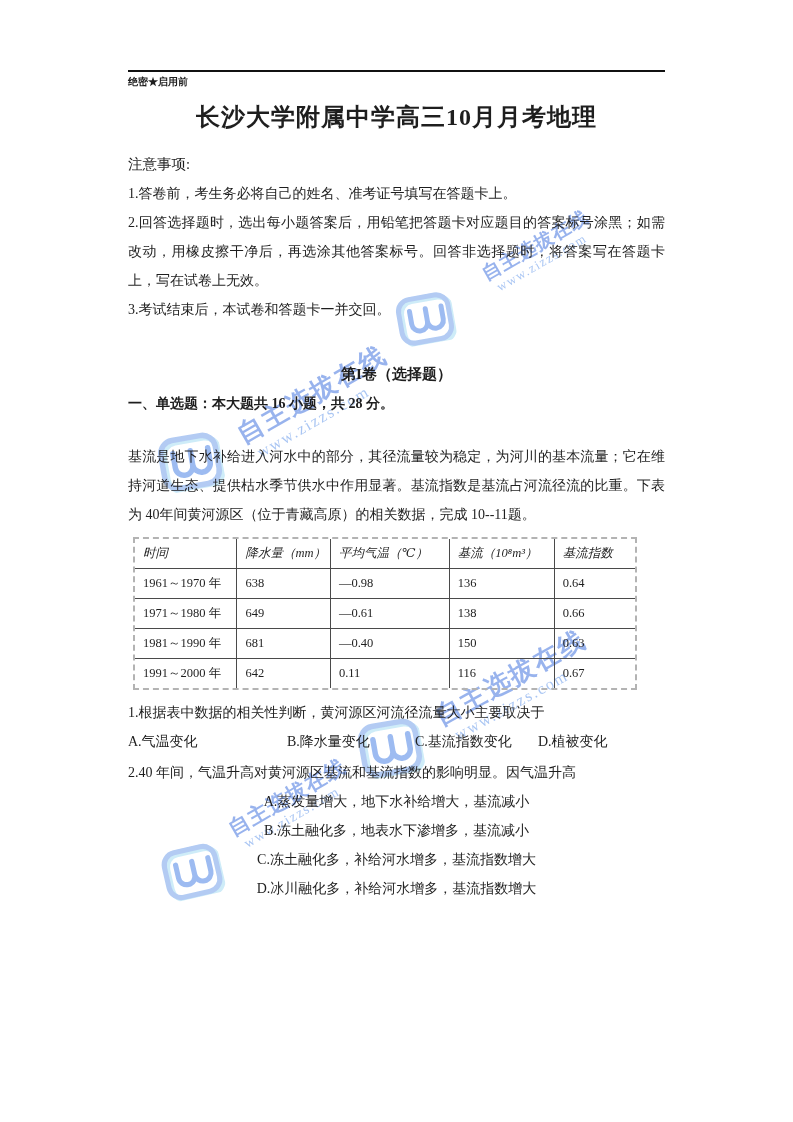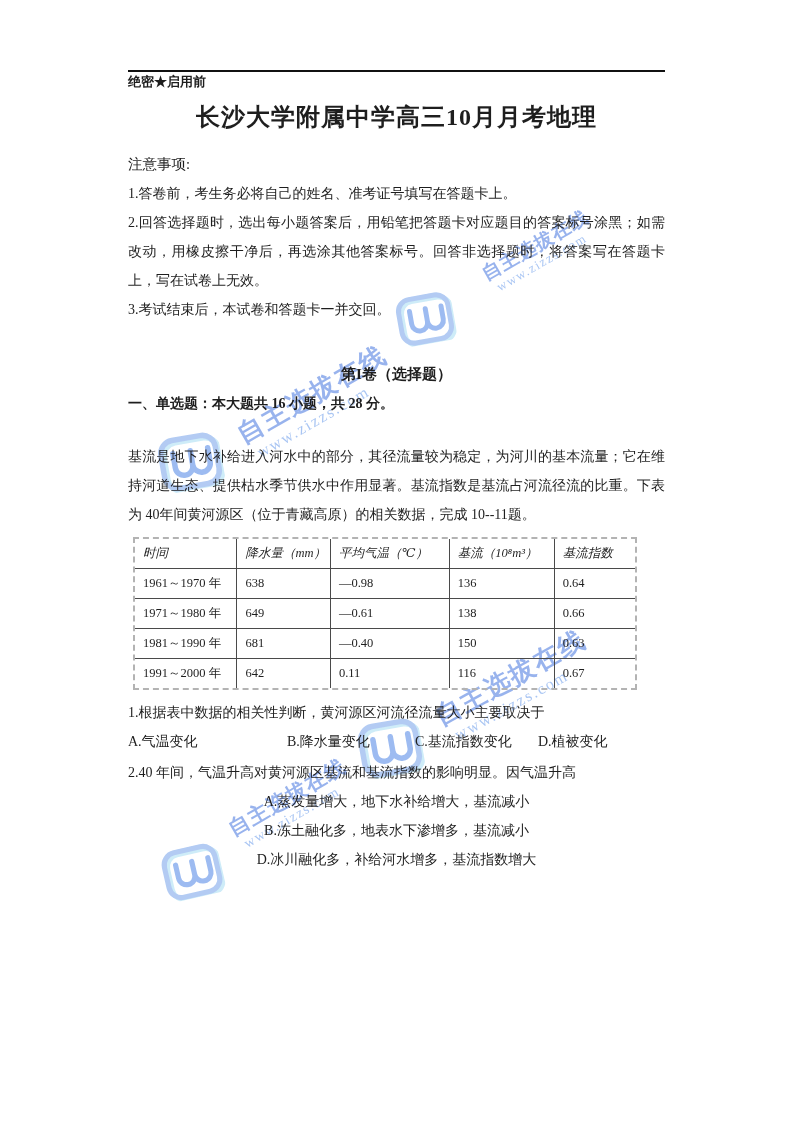--- a/index.html
+++ b/index.html
@@ -49,21 +49,21 @@
     left: 128px;
     top: 70px;
     width: 537px;
     z-index: 2;
     font-size: 14px;
     line-height: 29px;
   }
   .top-rule { border: 0; border-top: 2px solid #111; margin: 0; }
   .secret {
     font-weight: bold;
-    font-size: 13px;
+    font-size: 10px;
     line-height: 18px;
     margin-top: 1px;
   }
   .paper-title {
     text-align: center;
     font-size: 24px;
     font-weight: bold;
     margin-top: 12px;
     letter-spacing: 1px;
   }
@@ -231,16 +231,17 @@
     <div class="q-options-inline">
       <span class="opt-a">A.气温变化</span>
       <span class="opt-b">B.降水量变化</span>
       <span class="opt-c">C.基流指数变化</span>
       <span class="opt-d">D.植被变化</span>
     </div>
 
     <div class="q-stem" style="margin-top:2px">2.40 年间，气温升高对黄河源区基流和基流指数的影响明显。因气温升高</div>
     <p class="q-option-line">A.蒸发量增大，地下水补给增大，基流减小</p>
     <p class="q-option-line">B.冻土融化多，地表水下渗增多，基流减小</p>
+    <p class="q-option-line">C.冻土融化多，补给河水增多，基流指数增大</p>
     <p class="q-option-line">D.冰川融化多，补给河水增多，基流指数增大</p>
 
   </div>
 </div>
 
 </body></html>

